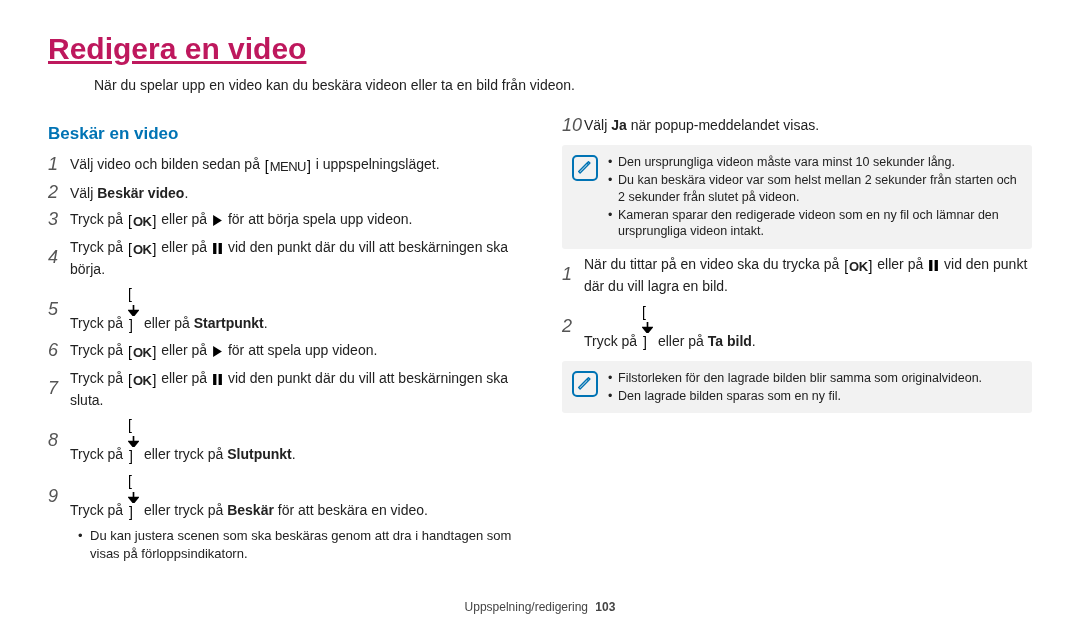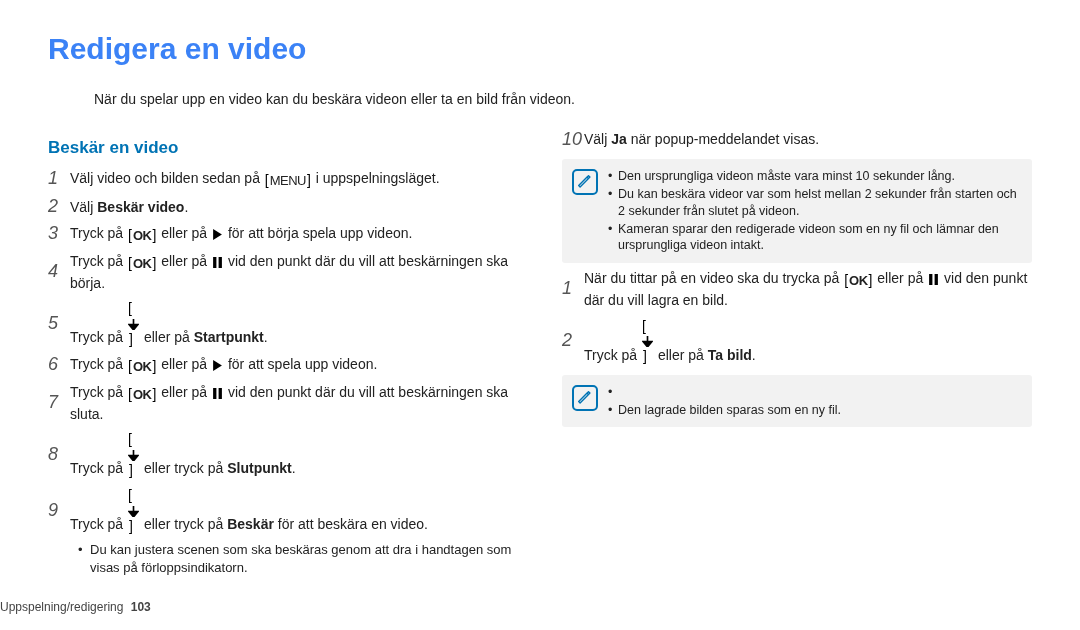--- a/index.html
+++ b/index.html
@@ -15,22 +15,23 @@
     font-size: 14px;
     line-height: 1.4;
     position: relative;
   }
   .page {
     padding: 28px 48px 0 48px;
   }
   h1 {
     font-size: 30px;
     font-weight: 700;
-    color: #3b82f6;
-    margin: 0 0 20px 0;
+    color: #be185d;
+    margin: 0 0 6px 0;
+    text-decoration: underline;
   }
   .intro {
     font-size: 14px;
     color: #222;
     margin-bottom: 14px;
     margin-left: 46px;
   }
   .columns {
     display: flex;
     gap: 44px;
@@ -101,21 +102,21 @@
     flex: 1;
     font-size: 12.5px;
     line-height: 1.35;
   }
   .note-list .subbullet-line .sb-dot { flex: 0 0 10px; }
   b { font-weight: 700; }
   .footer {
     position: absolute;
     bottom: 14px;
     left: 0; right: 0;
-    text-align: left;
+    text-align: center;
     font-size: 12px;
     color: #444;
   }
   .footer .pg { font-weight: 700; margin-left: 4px; }
 
   
   .ico {
     display: inline-block;
     vertical-align: -2px;
     margin: 0 1px;
@@ -325,20 +326,21 @@
 
       <div class="note-box">
         <div class="note-ico">
           <svg viewBox="0 0 20 20">
               <path d="M3 17 L15 5 L13 3 L1 15 Z M15 5 L17 3 L15 1 L13 3 Z" fill="none" stroke="#0073b4" stroke-width="2" stroke-linejoin="round"></path>
             </svg>
         </div>
         <div class="note-list">
           <div class="subbullet-line">
               <span class="sb-dot">•</span>
+              <span>Filstorleken för den lagrade bilden blir samma som originalvideon.</span>
             </div>
           <div class="subbullet-line">
               <span class="sb-dot">•</span>
               <span>Den lagrade bilden sparas som en ny fil.</span>
             </div>
         </div>
       </div>
     </div>
   </div>
 </div>

